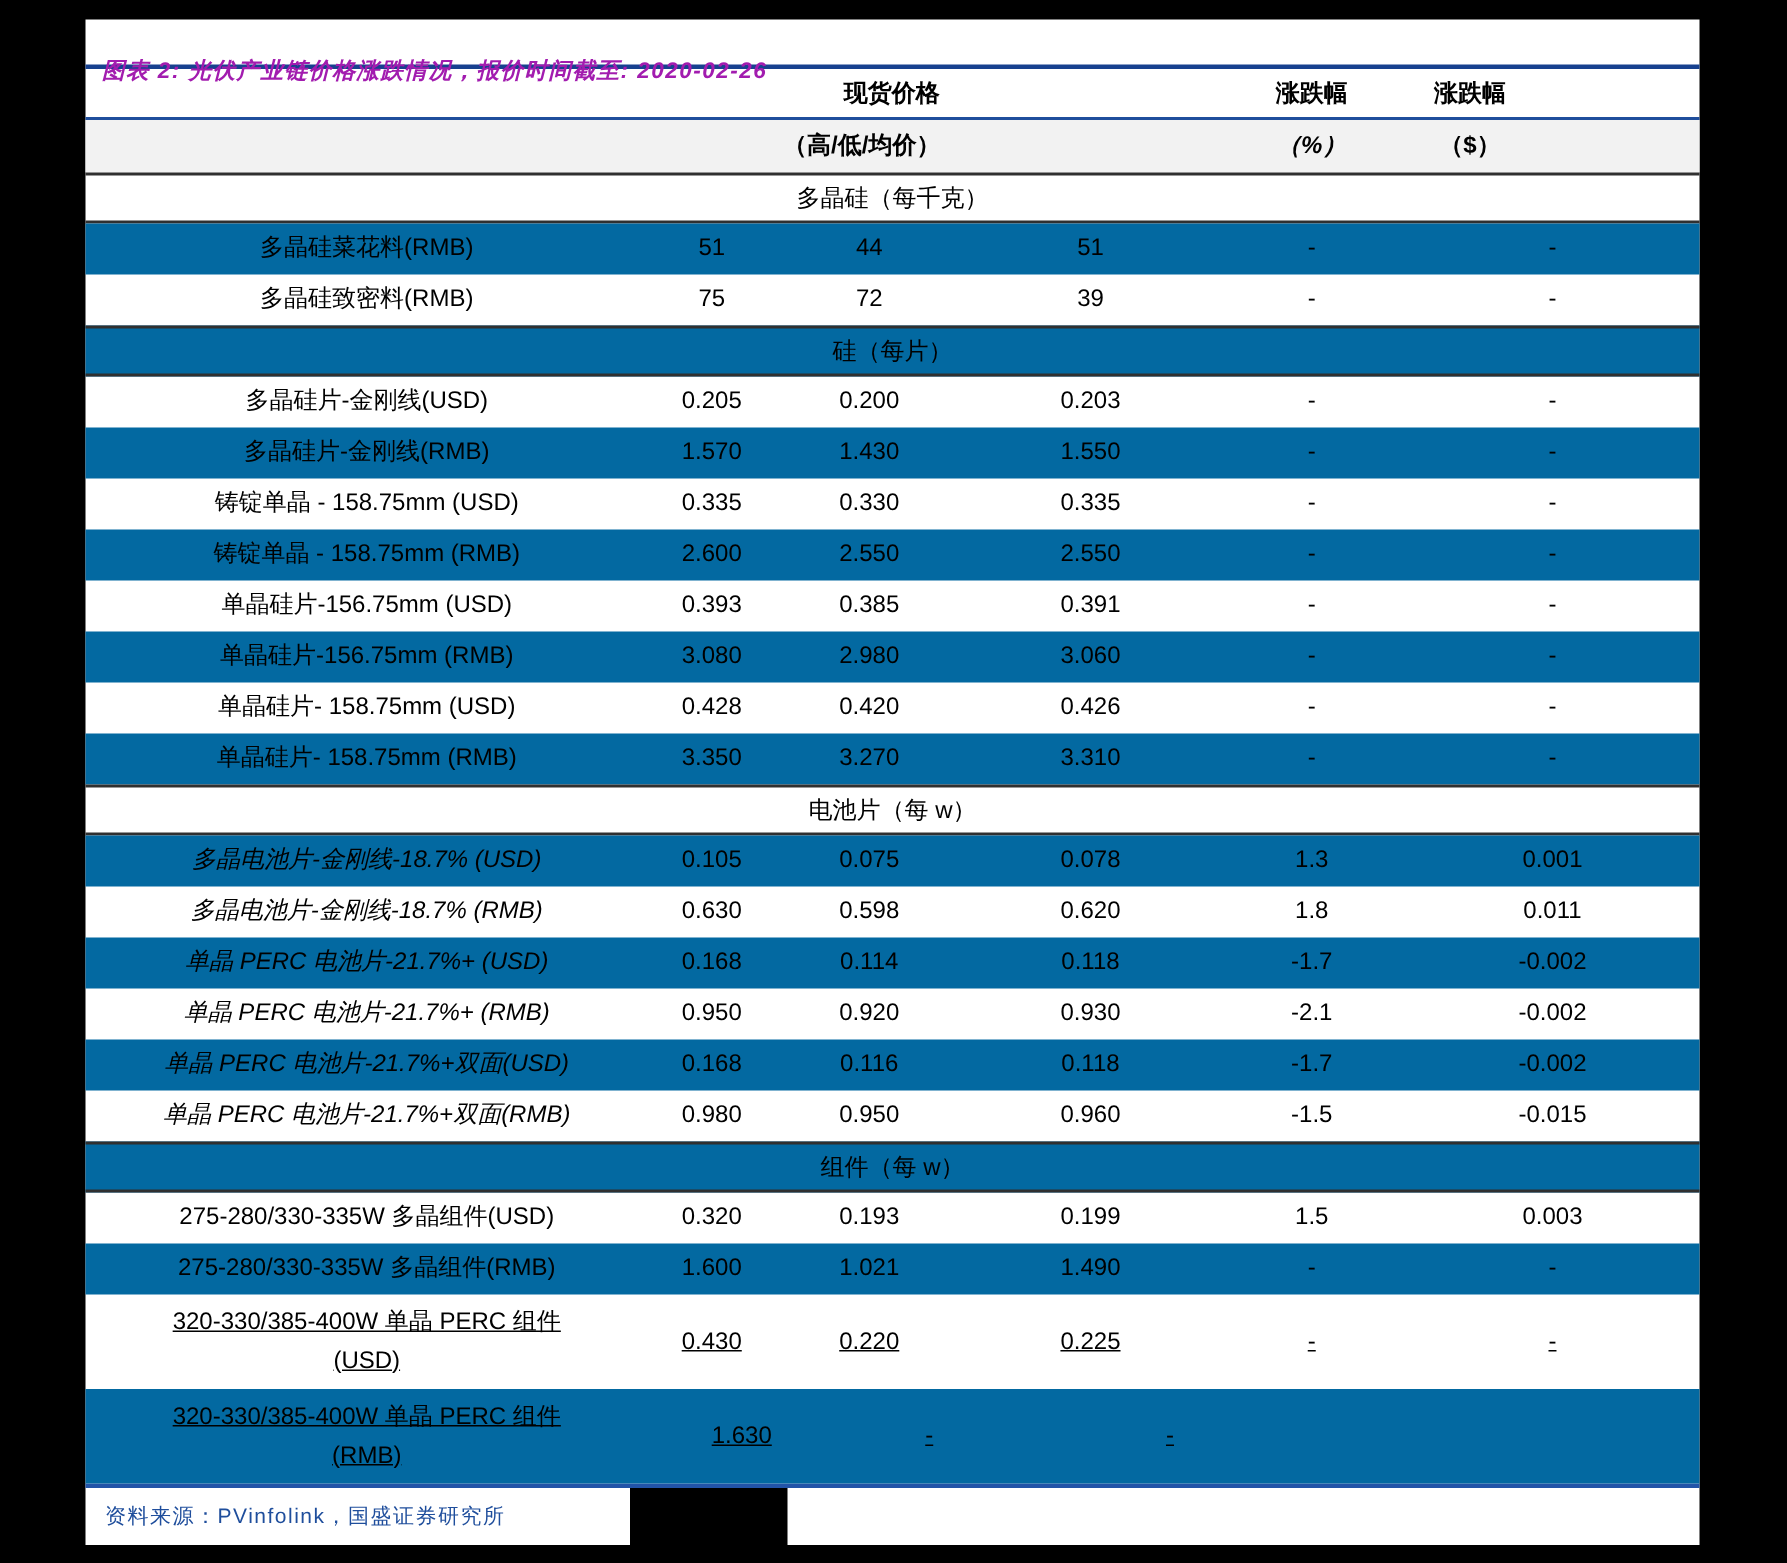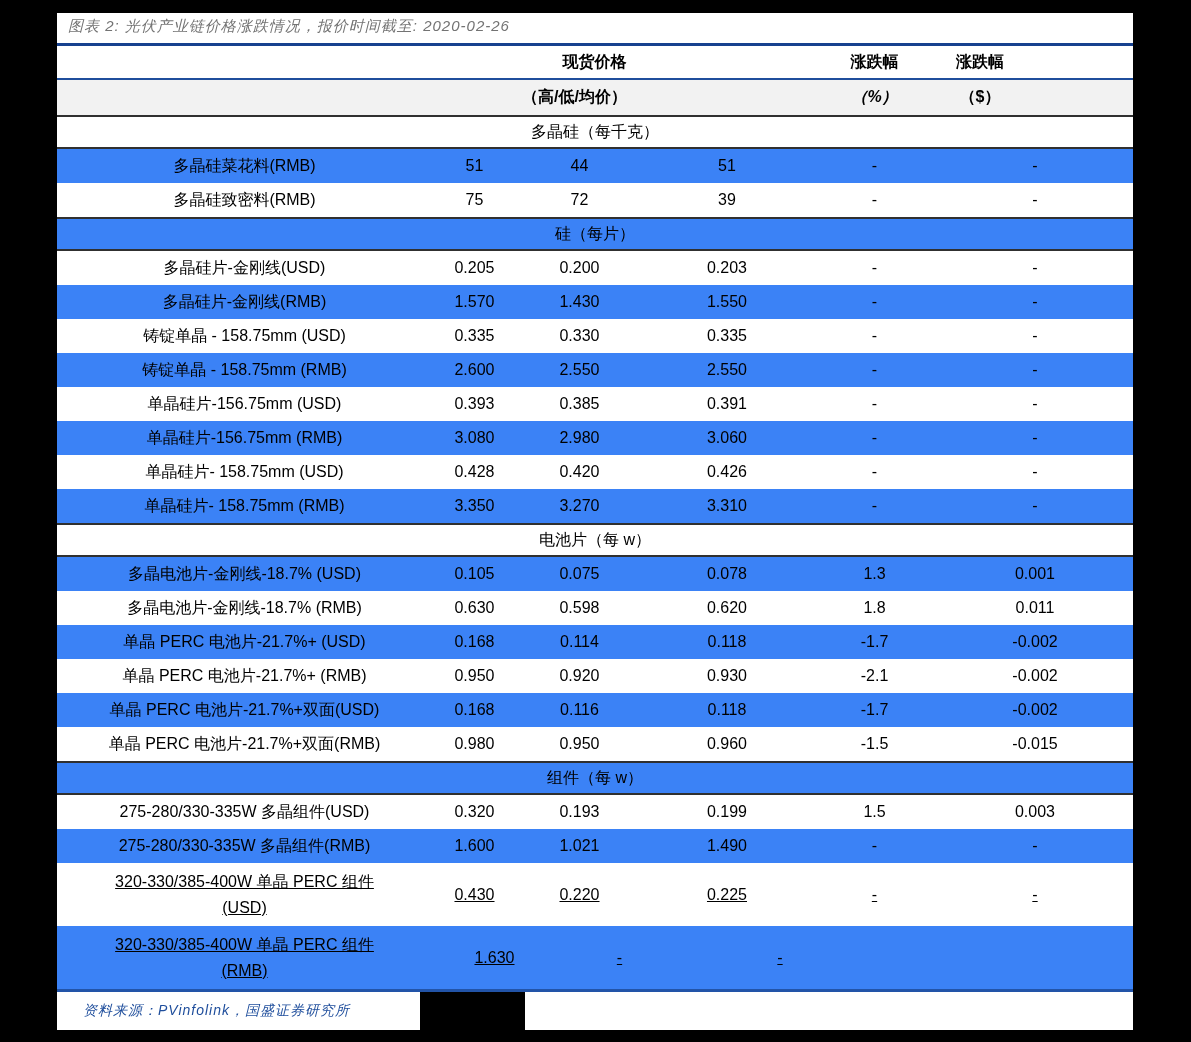--- a/index.html
+++ b/index.html
@@ -10,55 +10,55 @@
     color:#000;
   }
   .page{
     position:absolute;left:57px;top:13px;width:1076px;height:1017px;
     background:#fff;box-sizing:border-box;
     display:flex;flex-direction:column;
   }
   
   .fig-title{
     height:33px;box-sizing:border-box;
-    padding:4px 0 0 11px;
-    font-size:15px;font-weight:normal;font-style:italic;
-    color:#737373;
+    padding:25px 0 0 11px;
+    font-size:15px;font-weight:bold;font-style:italic;
+    color:#a21caf;
     border-bottom:3px solid #17418f;
     letter-spacing:1px;
   }
   
   .tbl{border-bottom:3px solid #2254a8;}
   .tr{display:flex;height:34px;box-sizing:border-box;align-items:stretch;}
-  .tr.shade{background:#3b82f6;}
+  .tr.shade{background:#0369a1;}
   .td{display:flex;align-items:center;justify-content:center;box-sizing:border-box;font-size:16px;text-align:center;}
   .c-label{width:375px;}
   .c-high{width:85px;}
   .c-low{width:125px;}
   .c-avg{width:170px;}
   .c-pct{width:125px;}
   .c-usd{width:196px;}
   .c-spot{width:380px;padding-right:55px;}
   .c-spot.sub{padding-right:95px;}
   .c-usd.hdr{padding-right:110px;}
   .hrow1{height:34px;border-bottom:2px solid #1f4e9c;}
   .hrow1 .td{font-weight:bold;}
   .hrow2{height:35px;background:#f2f2f2;}
   .hrow2 .td{font-weight:bold;}
   .it{font-style:italic;}
   .tr.section{border-top:2px solid #303030;border-bottom:2px solid #303030;}
   .tr.section .td{width:1076px;text-align:center;}
   .tr.tall{height:63px;text-decoration:underline;}
   .tr .c-label .lbl-wrap{line-height:26px;}
-  .italic-row .c-label{}
+  .italic-row .c-label{font-style:italic;}
   
   .footer{
     flex:1;display:flex;align-items:center;
-    padding-left:26px;
-    font-size:14px;font-style:italic;color:#1f4e9c;
+    padding-left:13px;
+    font-size:14px;color:#1f4e9c;
     letter-spacing:1px;
     border-radius:12px;
   }
   .redaction{
     position:absolute;left:363px;bottom:0;width:105px;height:38px;background:#000;
   }
 </style>
 </head>
 <body>
 

